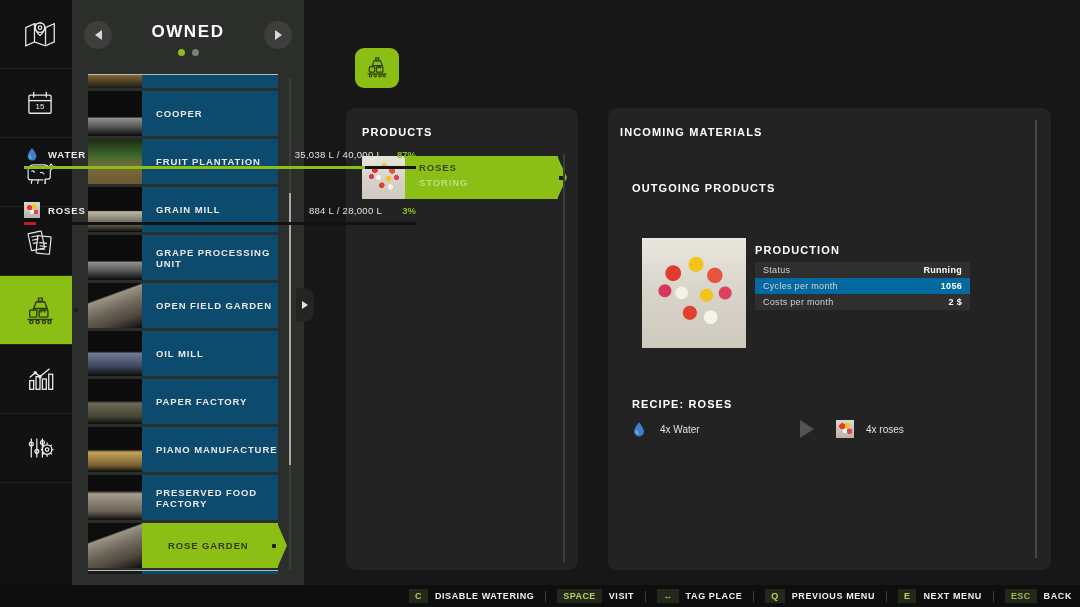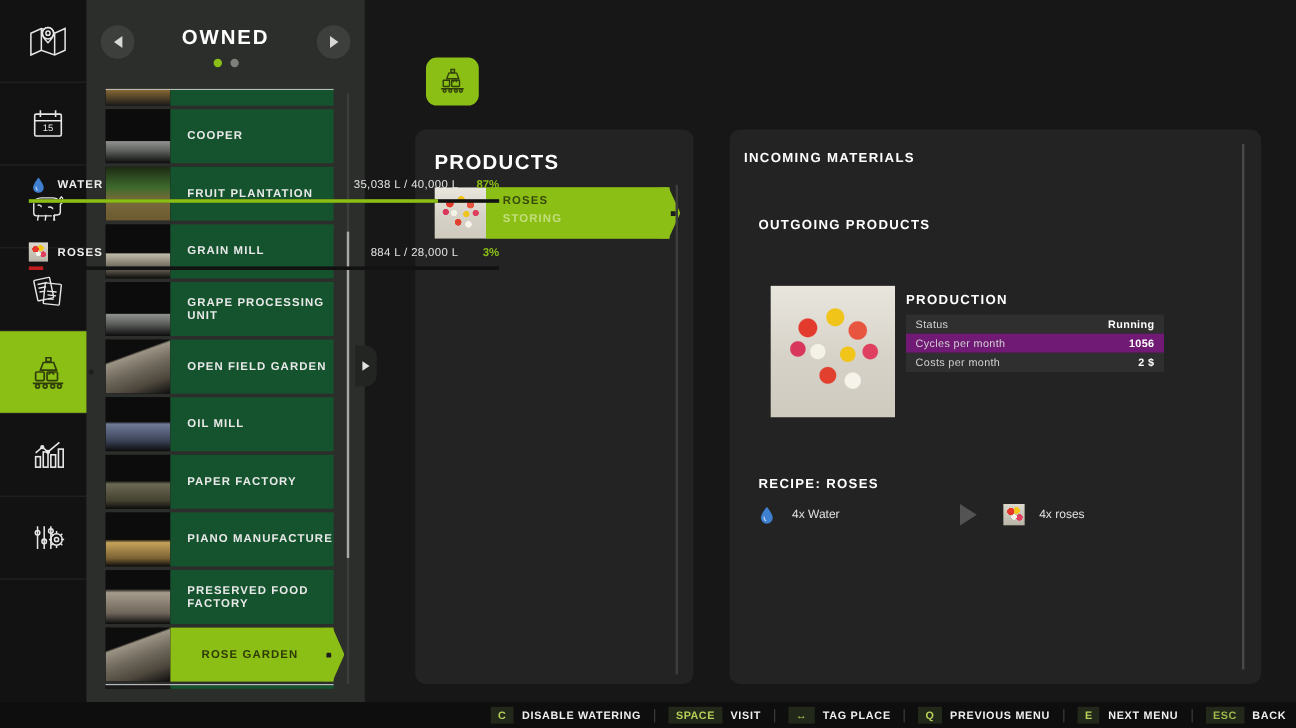--- a/index.html
+++ b/index.html
@@ -75,21 +75,21 @@
   .list-inner { position: absolute; left: 0; top: -31px; width: 232px; }
   .fac-row {
     position: relative; height: 45px; margin-bottom: 0px;
     display: flex; align-items: stretch;
   }
   .fac-thumb {
     width: 54px; min-width: 54px; margin-left: 16px; background: #0b0b0b;
     overflow: hidden; position: relative;
   }
   .fac-body {
-    flex: 1; margin-right: 26px; background: #14532d;
+    flex: 1; margin-right: 26px; background: #0c4a6e;
     display: flex; align-items: center; padding-left: 14px;
     position: relative;
   }
   .fac-label {
     color: #e9e9e9; font-size: 9.5px; font-weight: bold; letter-spacing: 0.9px;
   }
   .fac-row.sel .fac-body { background: #8cbf16; }
   .fac-row.sel .fac-label { color: #2e3b06; padding-left: 12px; }
   .fac-row.sel .fac-body::after {
     content: ""; position: absolute; right: -9px; top: 0; bottom: 0; width: 18px;
@@ -125,21 +125,21 @@
   }
   .header-icon svg { width: 30px; height: 26px; }
   .main-title { color: #f2f2f2; font-size: 25px; letter-spacing: 0.6px; }
 
   
   .products-panel {
     position: absolute; left: 346px; top: 108px; width: 232px; height: 462px;
     background: #222322; border-radius: 9px;
   }
   .section-title {
-    color: #ffffff; font-size: 17px; font-weight: bold; letter-spacing: 1.1px;
+    color: #ffffff; font-size: 11px; font-weight: bold; letter-spacing: 1.1px;
   }
   .products-panel .section-title { position: absolute; left: 16px; top: 18px; }
   .product-row {
     position: absolute; left: 16px; top: 48px; width: 196px; height: 43px;
     display: flex;
   }
   .product-thumb { width: 43px; min-width: 43px; height: 43px; background: #0b0b0b; position: relative; overflow: hidden; }
   .product-body {
     flex: 1; background: #8cbf16; position: relative; padding: 6px 0 0 14px;
   }
@@ -175,21 +175,21 @@
   .prod-image {
     position: absolute; left: 642px; top: 238px; width: 104px; height: 110px;
     background: #0b0b0b; overflow: hidden;
   }
   .prod-table { position: absolute; left: 755px; top: 262px; width: 215px; }
   .prod-trow {
     display: flex; align-items: center; height: 16px; padding: 0 8px;
     font-size: 9px; letter-spacing: 0.3px;
   }
   .prod-trow.odd { background: #2e2f2e; }
-  .prod-trow.even { background: #701a75; }
+  .prod-trow.even { background: #0369a1; }
   .prod-tkey { color: #d2d2d2; }
   .prod-tval { margin-left: auto; color: #ffffff; font-weight: bold; }
 
   
   .recipe-row { position: absolute; left: 630px; top: 418px; width: 400px; height: 22px; display: flex; align-items: center; }
   .rec-item { display: flex; align-items: center; }
   .rec-ic { width: 18px; height: 18px; position: relative; overflow: hidden; }
   .rec-txt { color: #e0e0e0; font-size: 10px; margin-left: 12px; }
   .rec-arrow { width: 0; height: 0; border-top: 9px solid transparent; border-bottom: 9px solid transparent; border-left: 14px solid #535353; }
 

